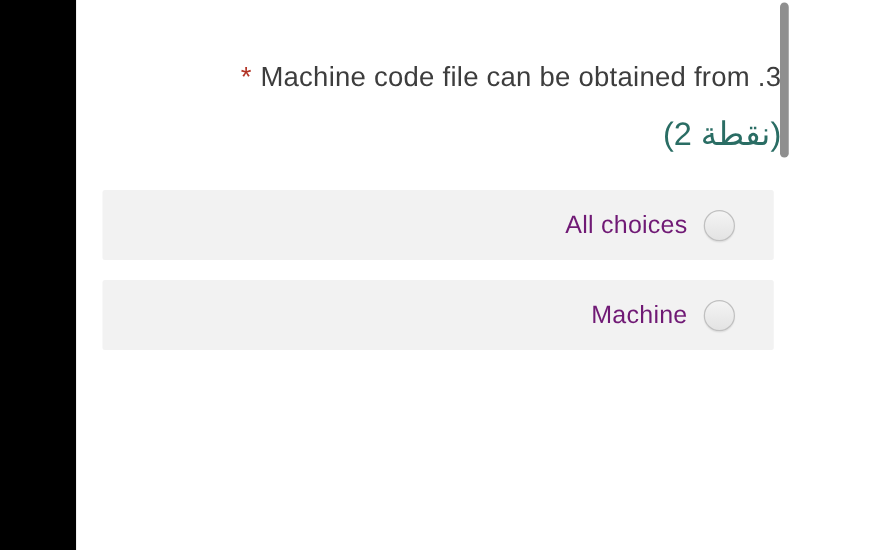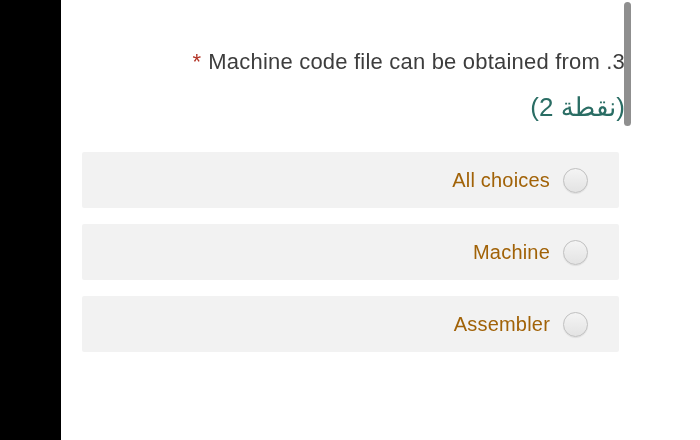--- a/index.html
+++ b/index.html
@@ -79,21 +79,21 @@
     display: flex;
     align-items: center;
     justify-content: flex-end;
     padding-right: 31px;
     box-sizing: border-box;
     cursor: pointer;
   }
   .option-row:last-child { margin-bottom: 0; }
   .option-label {
     font-size: 20px;
-    color: #a16207;
+    color: #701a75;
     margin-right: 13px;
     letter-spacing: 0.2px;
   }
   .radio-button {
     width: 23px;
     height: 23px;
     border-radius: 50%;
     border: 1px solid #c0c0c0;
     background: linear-gradient(180deg, #f4f4f4 0%, #e3e3e3 100%);
     box-shadow: 0 1px 1px rgba(0,0,0,0.08);
@@ -121,23 +121,19 @@
       <div class="option-row">
         <span class="option-label">All choices</span>
         <span class="radio-button"></span>
       </div>
 
       <div class="option-row">
         <span class="option-label">Machine</span>
         <span class="radio-button"></span>
       </div>
 
-      <div class="option-row">
-        <span class="option-label">Assembler</span>
-        <span class="radio-button"></span>
-      </div>
 
 
     </div>
 
   </div>
 
 </div>
 
 </body></html>

